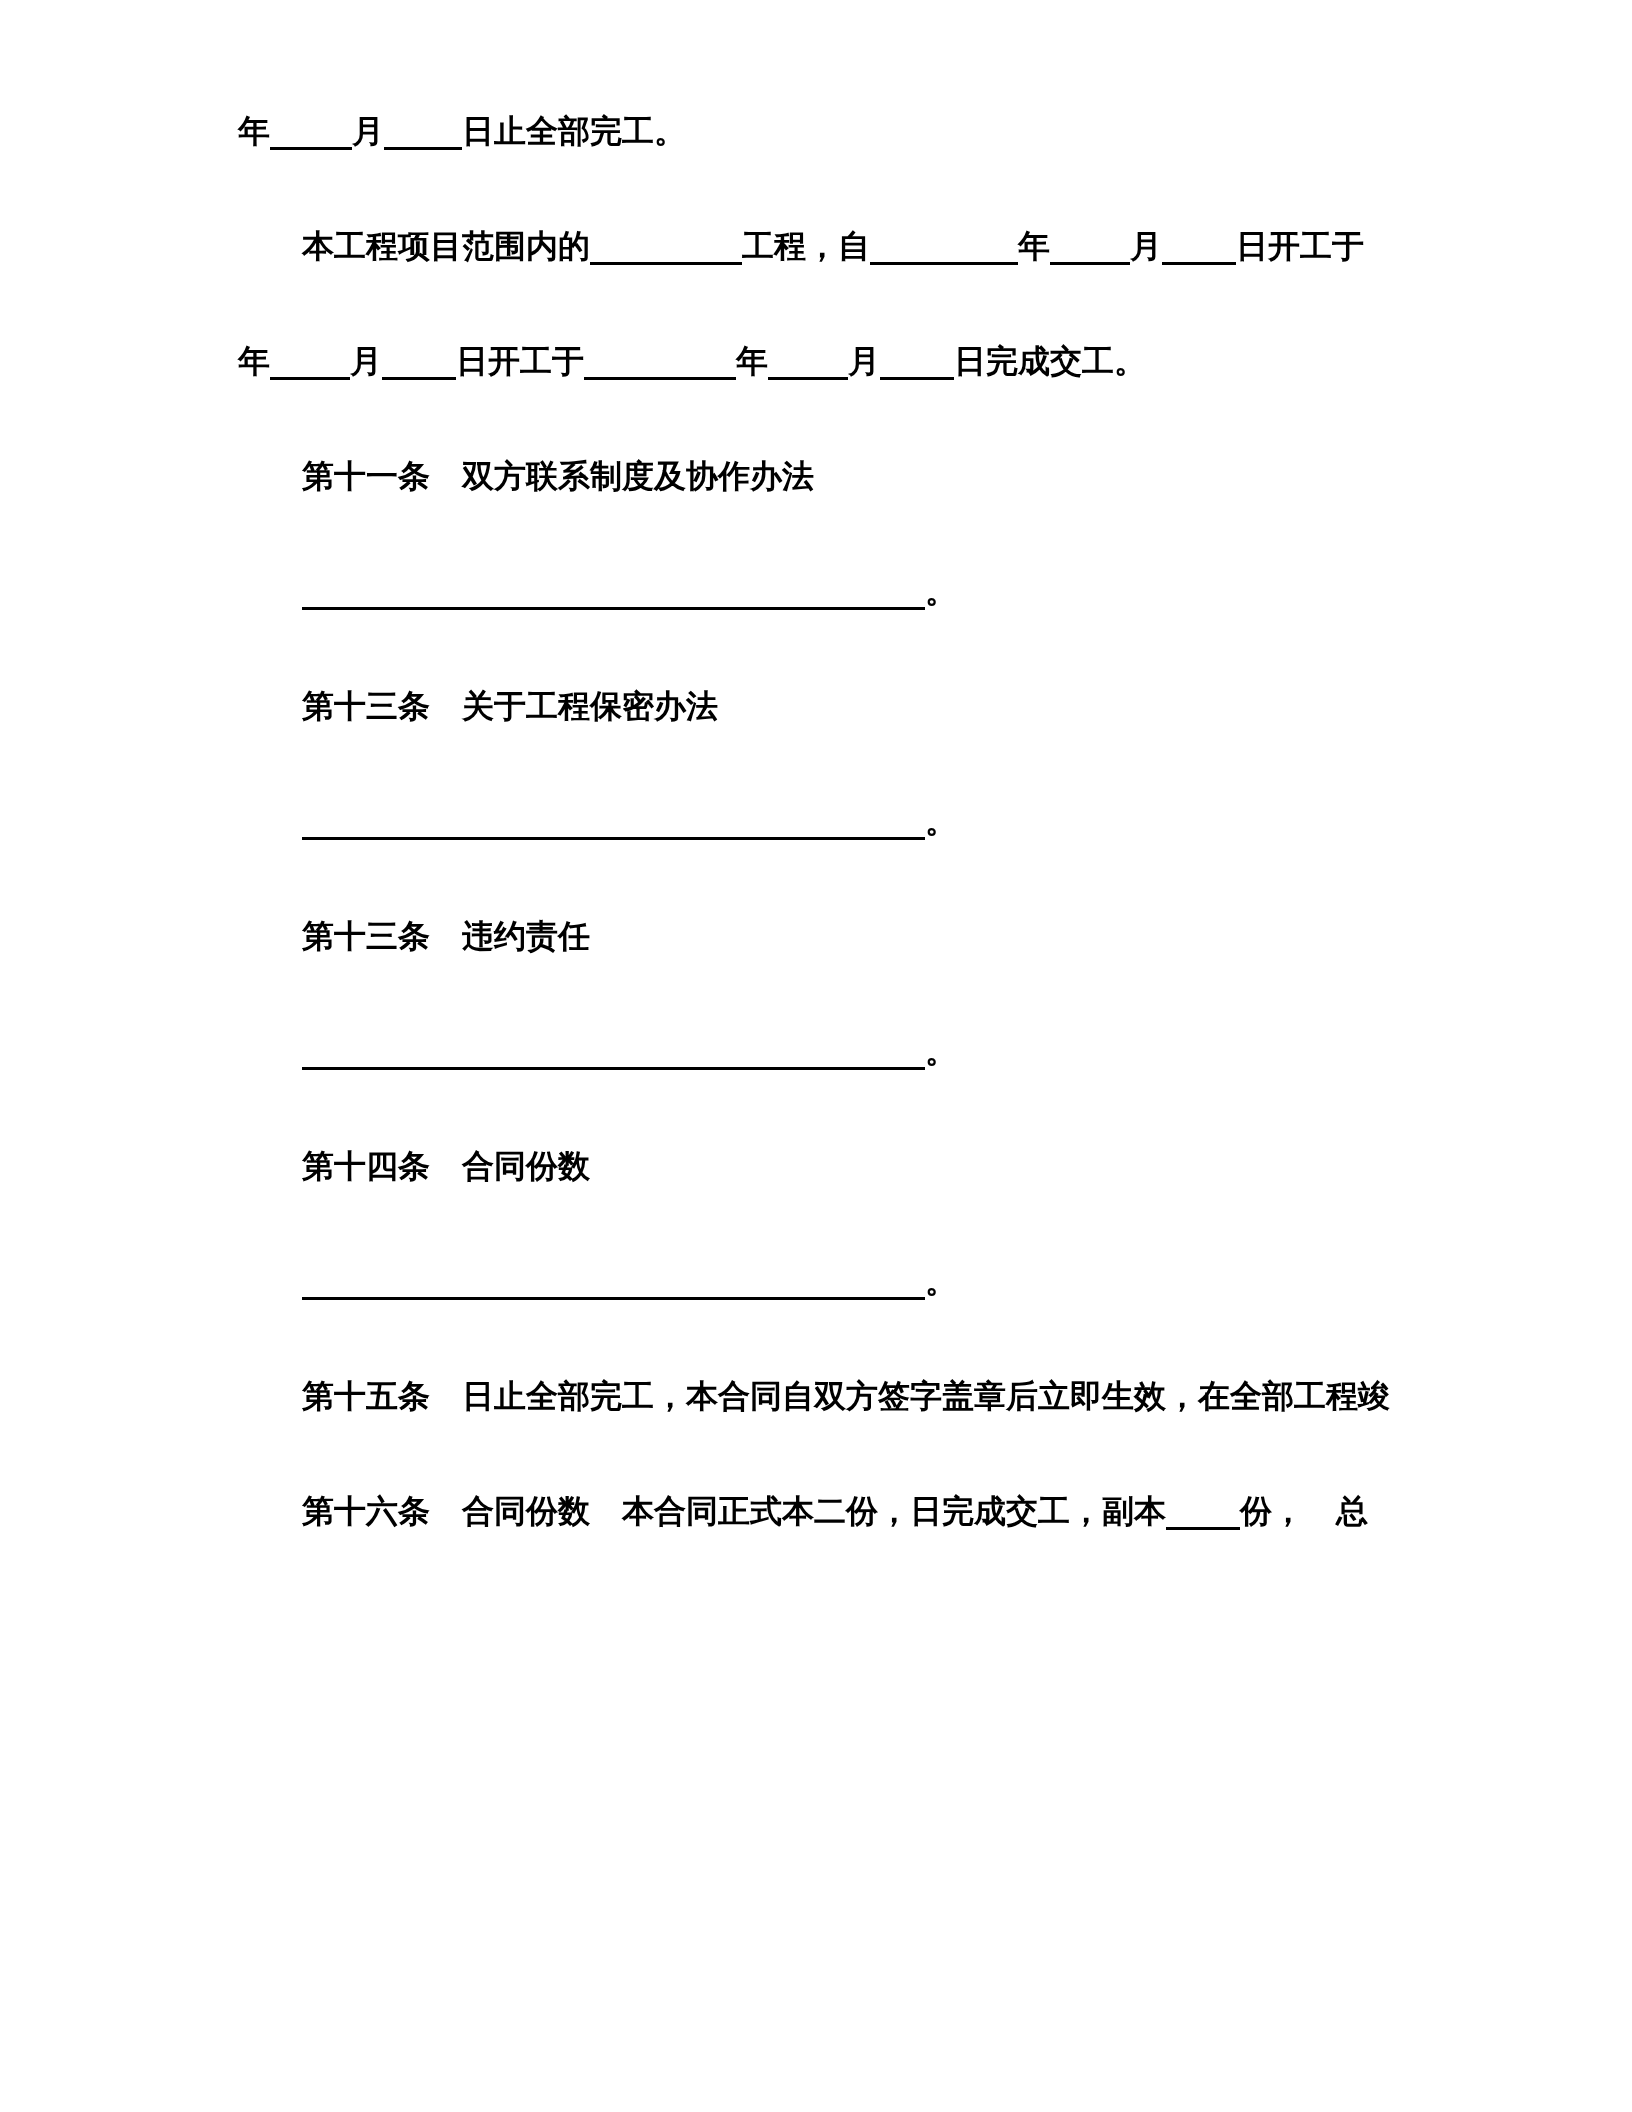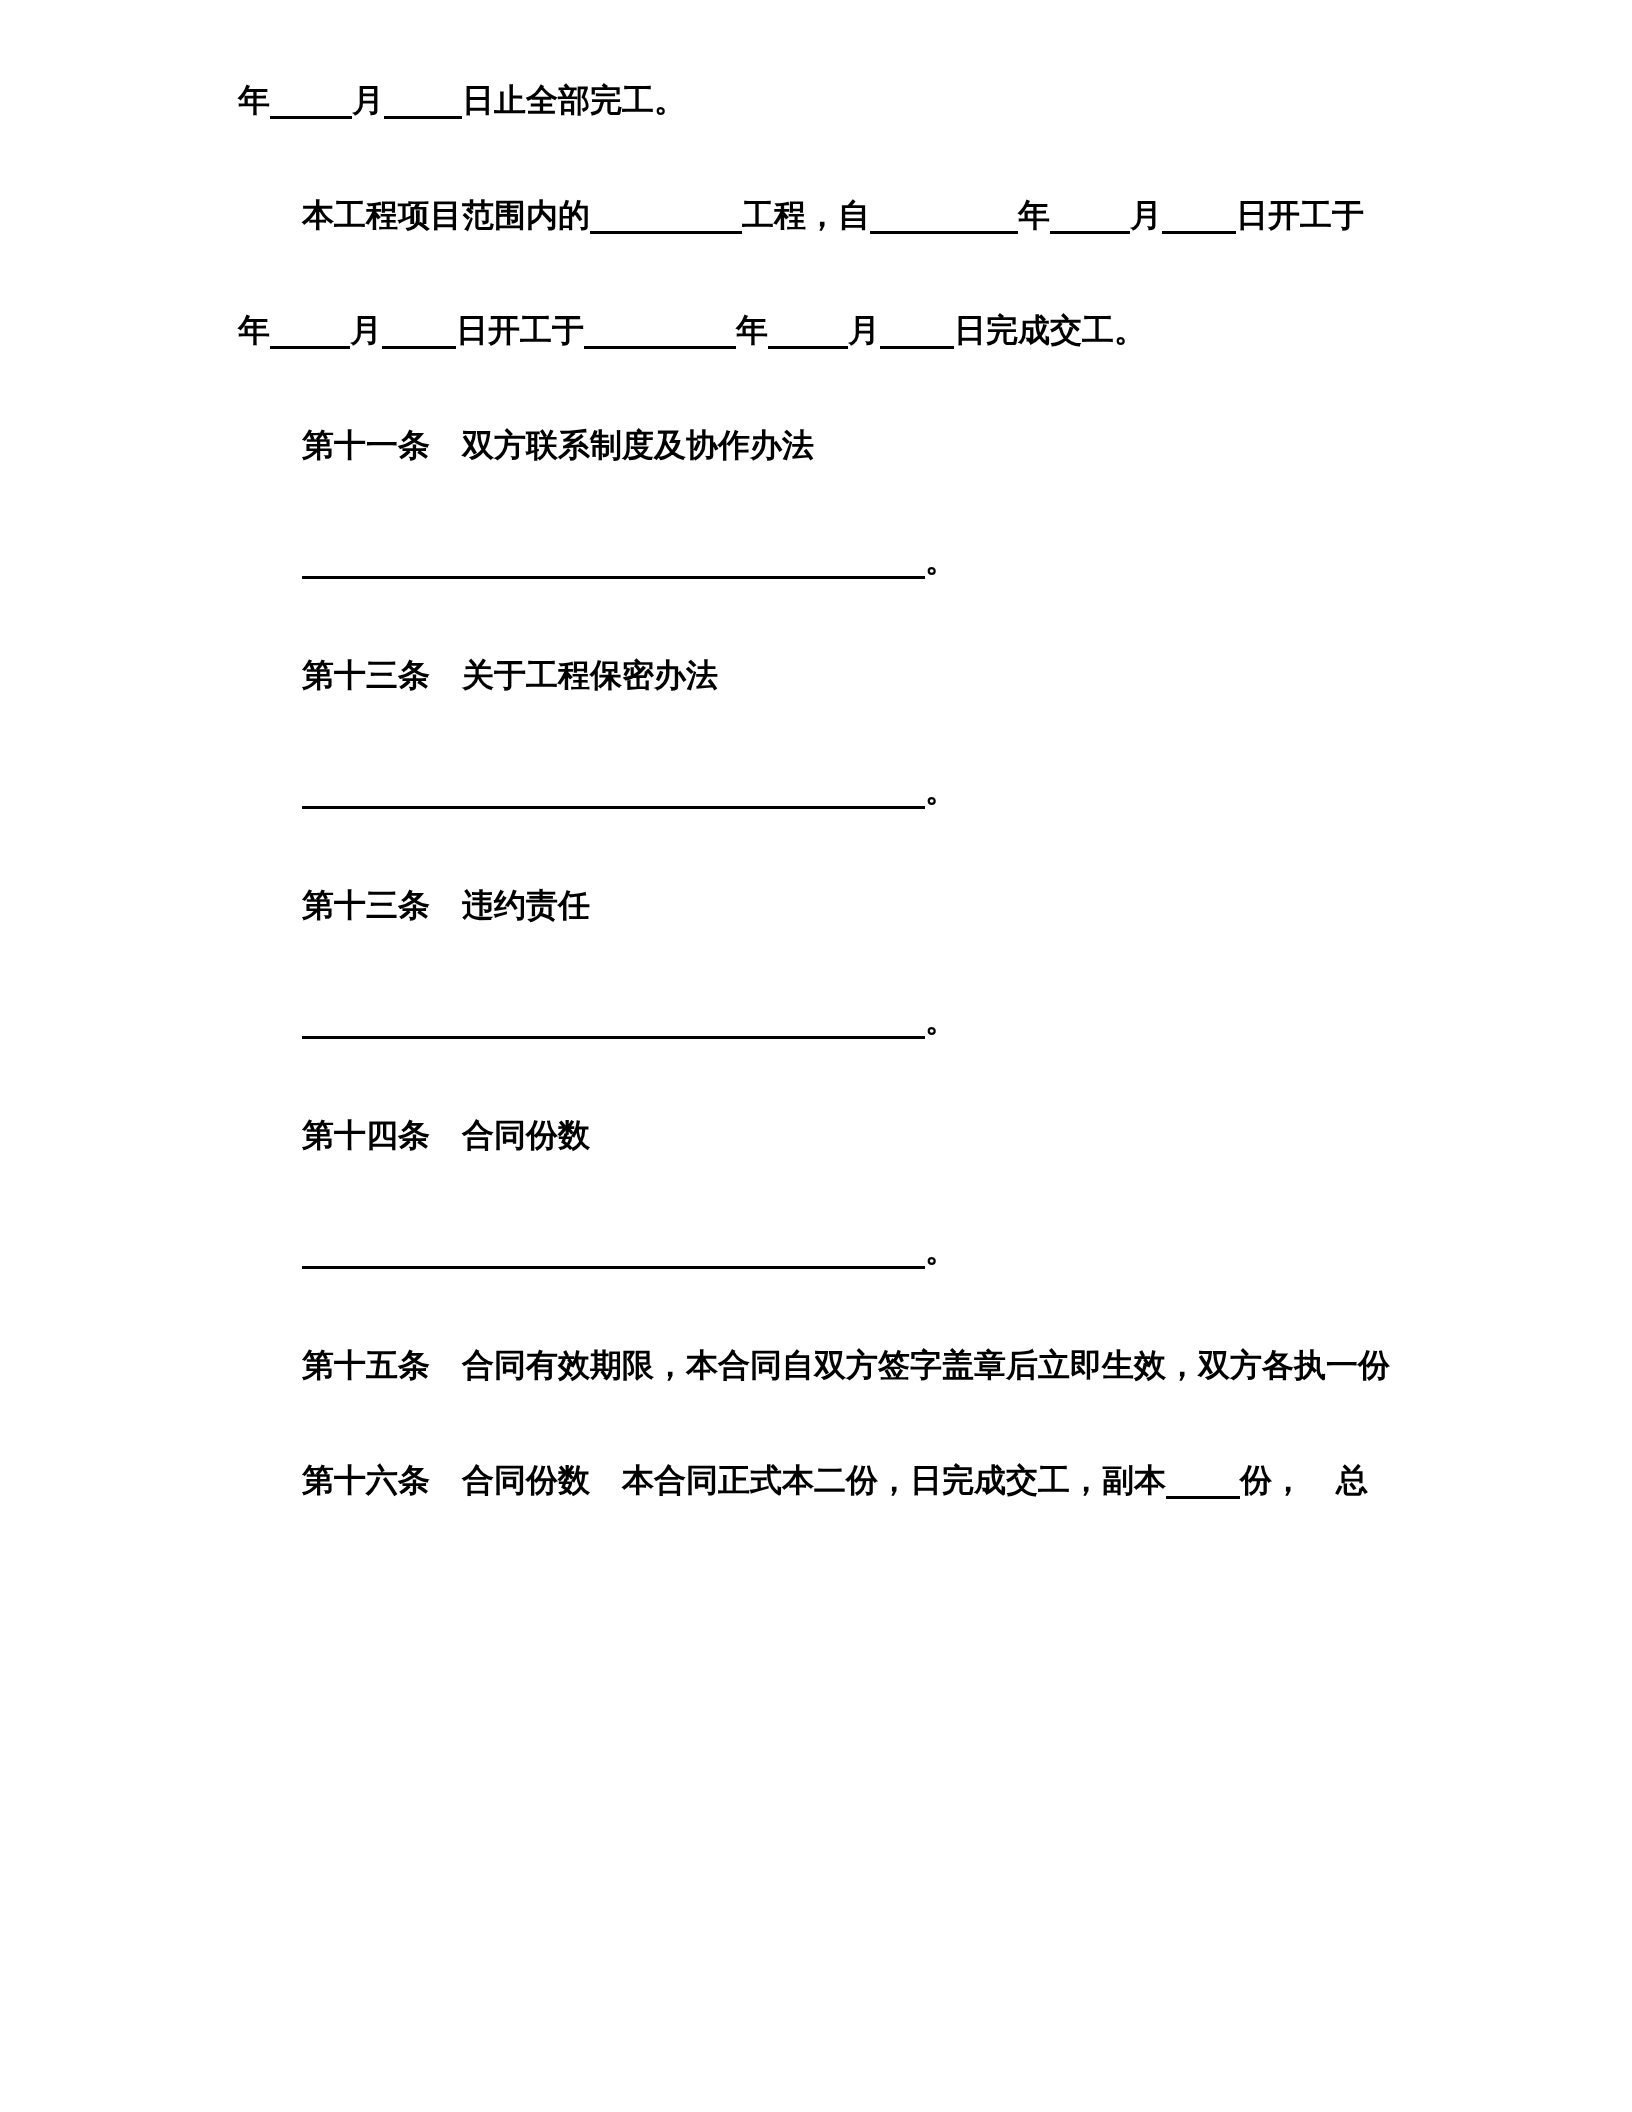--- a/index.html
+++ b/index.html
@@ -10,21 +10,21 @@
   .page {
     position: relative;
     width: 1632px;
     height: 2112px;
     background: #ffffff;
     color: #000000;
     font-family: "Liberation Sans", sans-serif;
     overflow: hidden;
   }
   .doc-body {
-    padding-top: 79px;
+    padding-top: 110px;
   }
   .line {
     height: 115px;
     white-space: pre;
   }
   .line.flush { padding-left: 238px; }
   .line.indent { padding-left: 302px; }
   .txt {
     font-size: 32px;
     line-height: 42px;
@@ -47,16 +47,16 @@
       <div class="line indent"><span class="txt">本工程项目范围内的</span><span class="blank" style="width: 152px; border-bottom-color: rgb(0, 0, 0);"></span><span class="txt">工程，自</span><span class="blank" style="width: 148px; border-bottom-color: rgb(0, 0, 0);"></span><span class="txt">年</span><span class="blank" style="width: 80px; border-bottom-color: rgb(0, 0, 0);"></span><span class="txt">月</span><span class="blank" style="width: 74px; border-bottom-color: rgb(0, 0, 0);"></span><span class="txt">日开工于</span></div>
       <div class="line flush"><span class="txt">年</span><span class="blank" style="width: 80px; border-bottom-color: rgb(0, 0, 0);"></span><span class="txt">月</span><span class="blank" style="width: 74px; border-bottom-color: rgb(0, 0, 0);"></span><span class="txt">日开工于</span><span class="blank" style="width: 152px; border-bottom-color: rgb(0, 0, 0);"></span><span class="txt">年</span><span class="blank" style="width: 80px; border-bottom-color: rgb(0, 0, 0);"></span><span class="txt">月</span><span class="blank" style="width: 74px; border-bottom-color: rgb(0, 0, 0);"></span><span class="txt">日完成交工。</span></div>
       <div class="line indent"><span class="txt">第十一条　双方联系制度及协作办法</span></div>
       <div class="line indent"><span class="blank" style="width: 623px; border-bottom-color: rgb(0, 0, 0);"></span><span class="txt">。</span></div>
       <div class="line indent"><span class="txt">第十三条　关于工程保密办法</span></div>
       <div class="line indent"><span class="blank" style="width: 623px; border-bottom-color: rgb(0, 0, 0);"></span><span class="txt">。</span></div>
       <div class="line indent"><span class="txt">第十三条　违约责任</span></div>
       <div class="line indent"><span class="blank" style="width: 623px; border-bottom-color: rgb(0, 0, 0);"></span><span class="txt">。</span></div>
       <div class="line indent"><span class="txt">第十四条　合同份数</span></div>
       <div class="line indent"><span class="blank" style="width: 623px; border-bottom-color: rgb(0, 0, 0);"></span><span class="txt">。</span></div>
-      <div class="line indent"><span class="txt">第十五条　合同有效期限，本合同自双方签字盖章后立即生效，双方各执一份</span></div>
+      <div class="line indent"><span class="txt">第十五条　日止全部完工，本合同自双方签字盖章后立即生效，在全部工程竣</span></div>
       <div class="line indent"><span class="txt">第十六条　合同份数　本合同正式本二份，日完成交工，副本</span><span class="blank" style="width: 74px; border-bottom-color: rgb(0, 0, 0);"></span><span class="txt">份，　总</span></div>
     </div>
 </div>
 
 </body></html>

